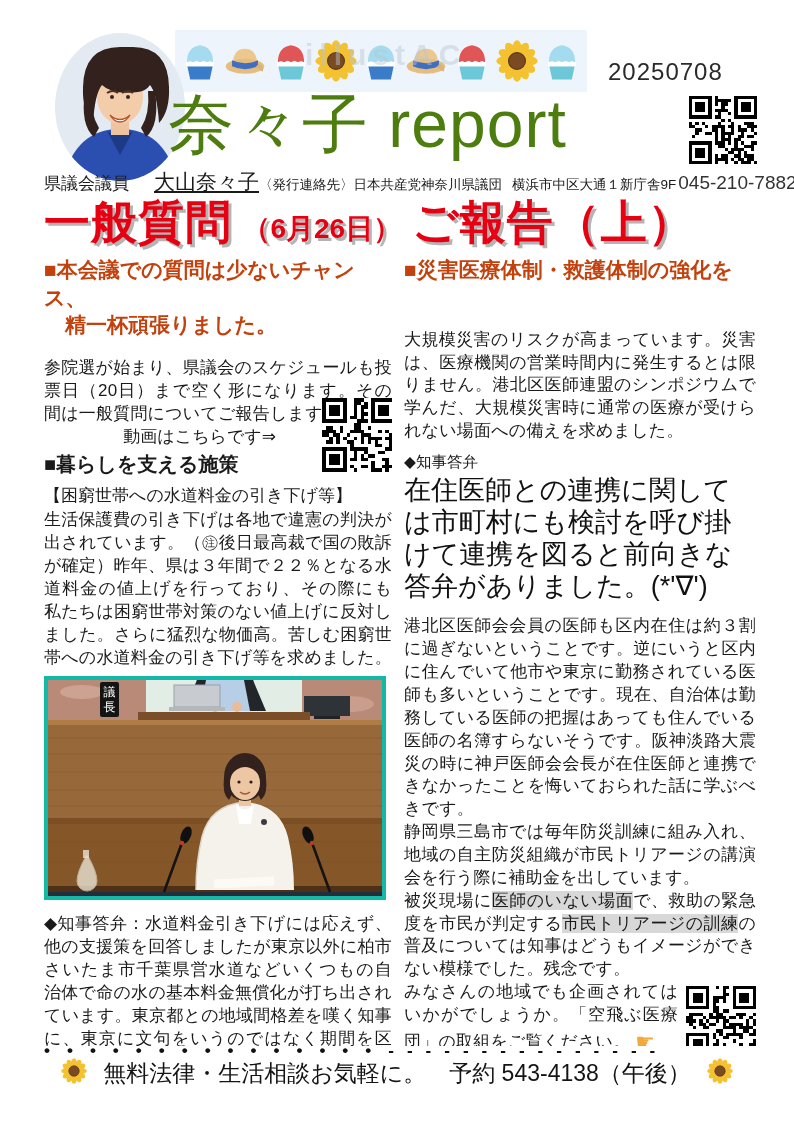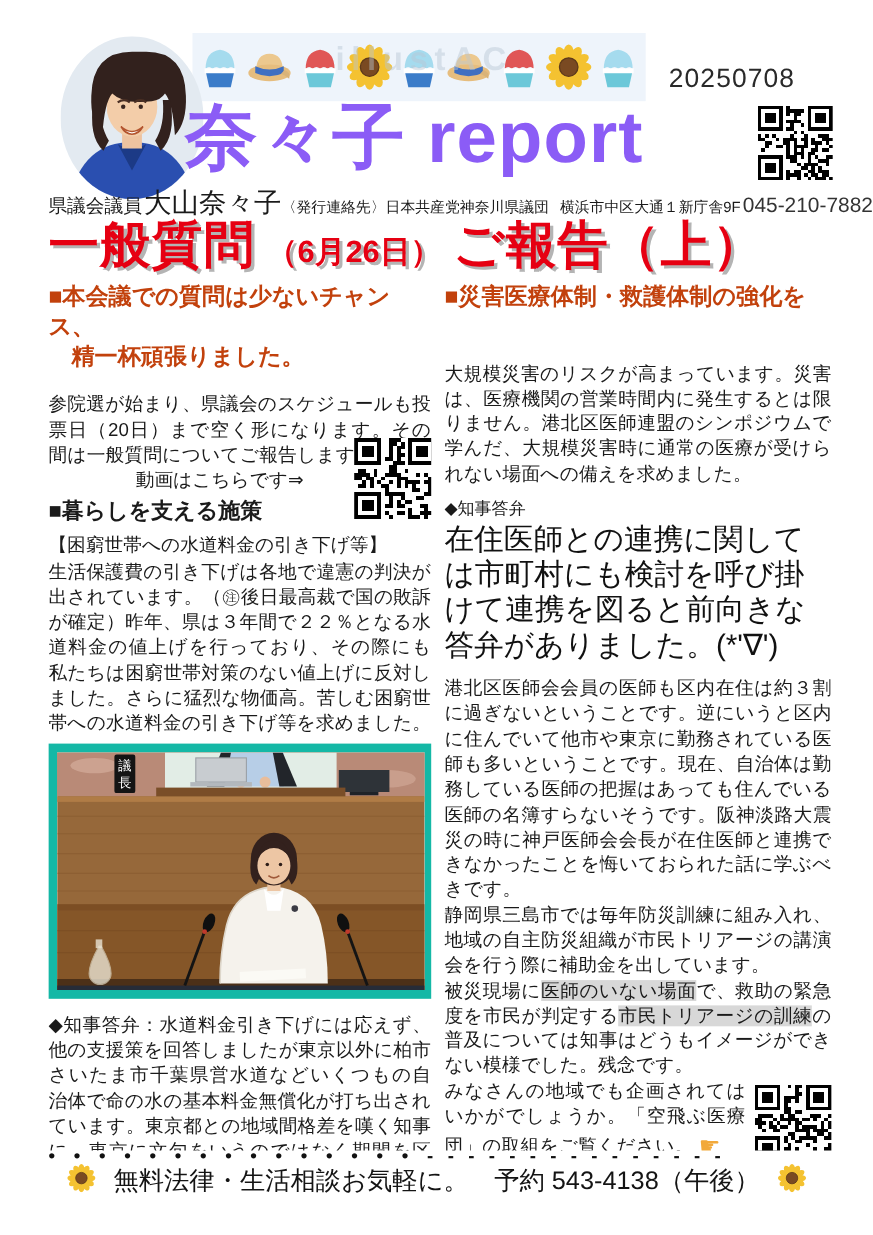--- a/index.html
+++ b/index.html
@@ -7,27 +7,27 @@
         font-family:"Liberation Sans","DejaVu Sans",sans-serif;color:#1a1a1a;}
 
   
   .deco-banner{position:absolute;left:175px;top:30px;width:412px;height:62px;background:#eef4fb;
                display:flex;align-items:center;justify-content:space-between;padding:0 4px;box-sizing:border-box;}
   .watermark{position:absolute;left:130px;top:8px;font-size:30px;font-weight:bold;color:#b9c6d4;
              opacity:.45;letter-spacing:6px;pointer-events:none;}
   .deco-icon{width:42px;height:46px;display:inline-block;}
   .issue-date{position:absolute;left:608px;top:58px;font-size:24px;color:#2a2a2a;letter-spacing:1px;text-align:right;}
   .portrait{position:absolute;left:55px;top:33px;width:130px;height:148px;}
-  .title{position:absolute;left:168px;top:80px;margin:0;font-size:66px;font-weight:bold;color:#8b5cf6;
+  .title{position:absolute;left:168px;top:80px;margin:0;font-size:66px;font-weight:normal;color:#4d7c0f;
          letter-spacing:1px;white-space:nowrap;}
   .qr{display:block;}
   .header-qr{position:absolute;left:689px;top:96px;width:68px;height:68px;}
   .info-line{position:absolute;left:44px;top:168px;width:714px;display:flex;align-items:baseline;white-space:nowrap;}
   .info-line .role{font-size:17px;}
-  .info-line .name{font-size:25px;margin-left:2px;}
+  .info-line .name{font-size:21px;margin-left:25px;text-decoration:underline;}
   .info-line .pub{font-size:13.5px;}
   .info-line .addr{font-size:13.5px;margin-left:10px;}
   .phone-icon{width:20px;height:20px;align-self:center;margin-left:2px;}
   .info-line .phone{font-size:19px;color:#333;}
 
   
   .red-banner{position:absolute;left:44px;top:192px;width:714px;white-space:nowrap;color:#e60012;
               font-weight:bold;text-shadow:3px 3px 0 #b4b4b4;}
   .rb-big{font-size:46px;letter-spacing:1px;font-family:Liberation Mono, monospace;}
   .rb-small{font-size:28px;margin:0 6px;}
@@ -36,21 +36,21 @@
   .col{position:absolute;top:256px;height:790px;overflow:hidden;}
   .col-left{left:44px;width:348px;}
   .col-right{left:404px;width:352px;}
   .col-headline{margin:0;font-size:21px;line-height:1.32;white-space:pre-line;color:#c2410c;}
   .body-text{margin:0;font-size:17px;line-height:1.345;text-align:justify;letter-spacing:.2px;}
   .intro-wrap{position:relative;margin-top:18px;}
   .qr-video{position:absolute;right:-4px;top:41px;width:74px;height:74px;}
   .video-label{margin:0;font-size:17px;line-height:1.345;text-align:right;padding-right:116px;}
   .section-title{margin:2px 0 0 0;font-size:20px;font-weight:bold;}
   .subsection{margin:7px 0 0 0;font-size:17px;line-height:1.345;}
-  .photo-frame{margin-top:7px;width:334px;height:216px;border:8px solid #14b8a6;}
+  .photo-frame{margin-top:7px;width:334px;height:216px;border:4px solid #14b8a6;}
   .reply-left{margin-top:13px;}
   .r-body1{margin-top:45px;}
   .reply-label{margin:9px 0 0 0;font-size:15.5px;}
   .reply-big{margin-top:2px;font-size:27px;line-height:1.18;color:#111;}
   .r-body2{margin-top:13px;}
   .hl{background:#d8d8d8;}
   .final-block{font-size:17px;line-height:1.345;text-align:justify;letter-spacing:.2px;}
   .qr-flying{float:right;width:70px;height:70px;margin:5px 0 2px 8px;}
   .point-icon{color:#f2a93b;font-size:22px;vertical-align:-2px;}
 

